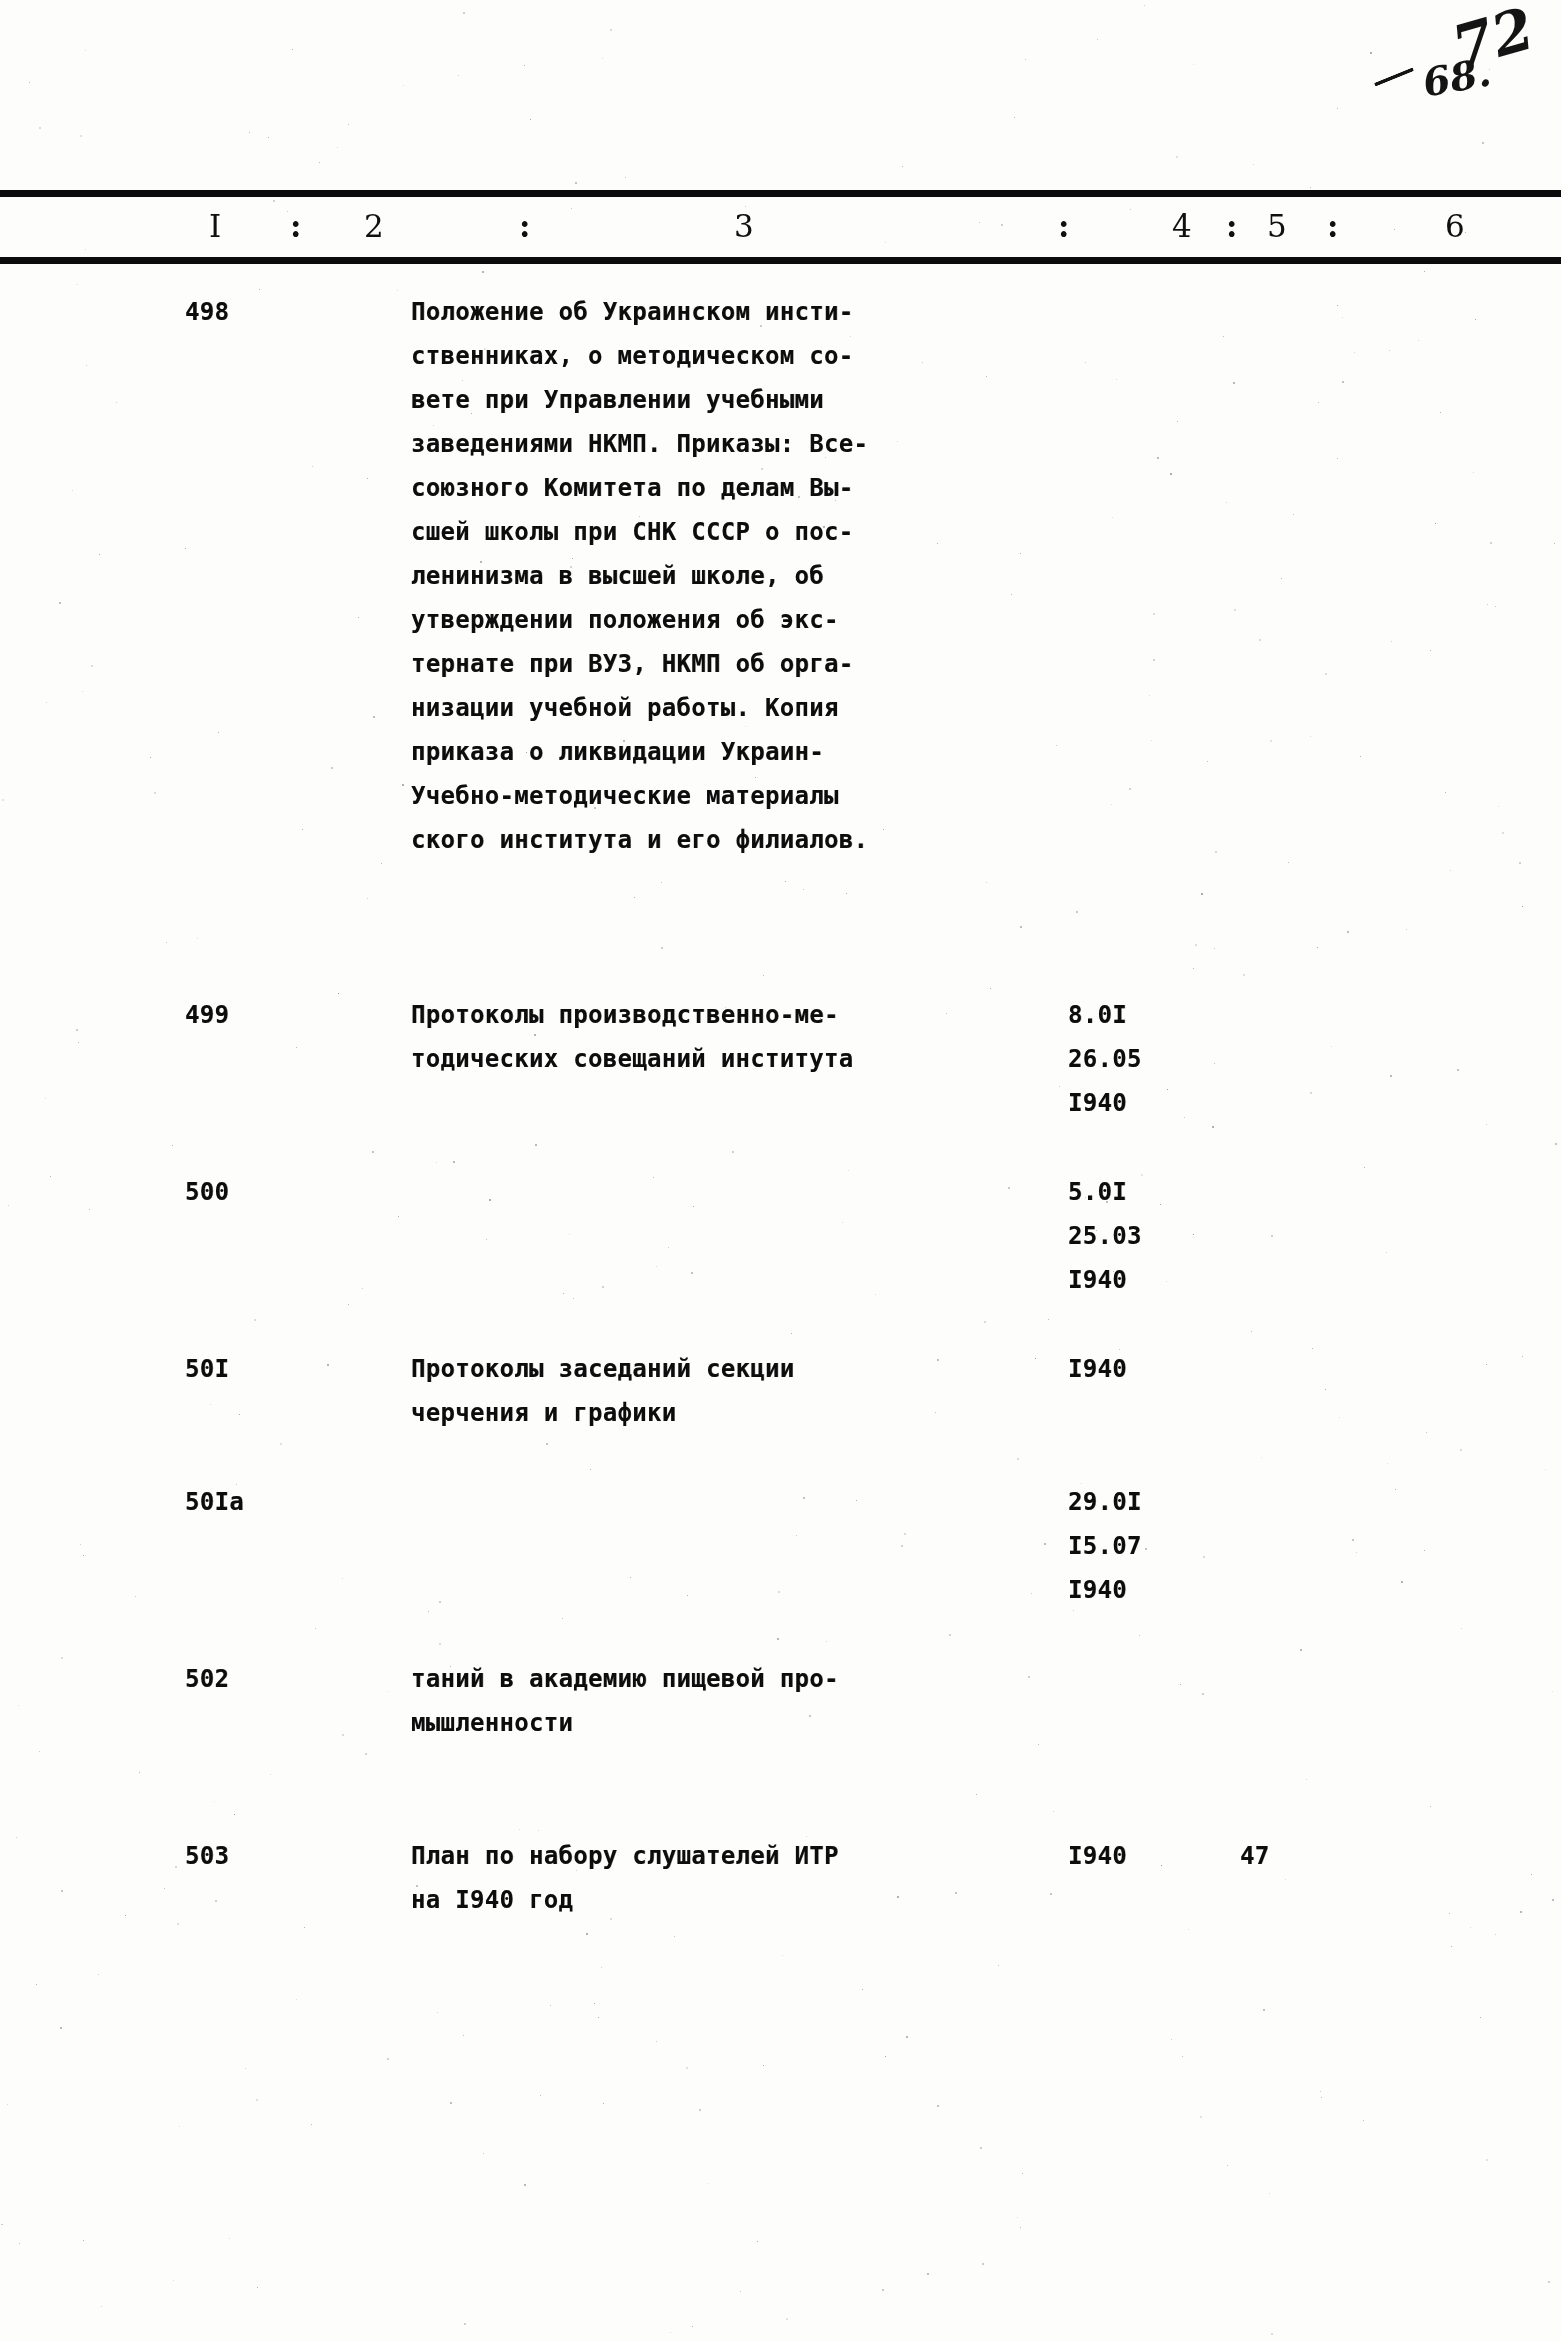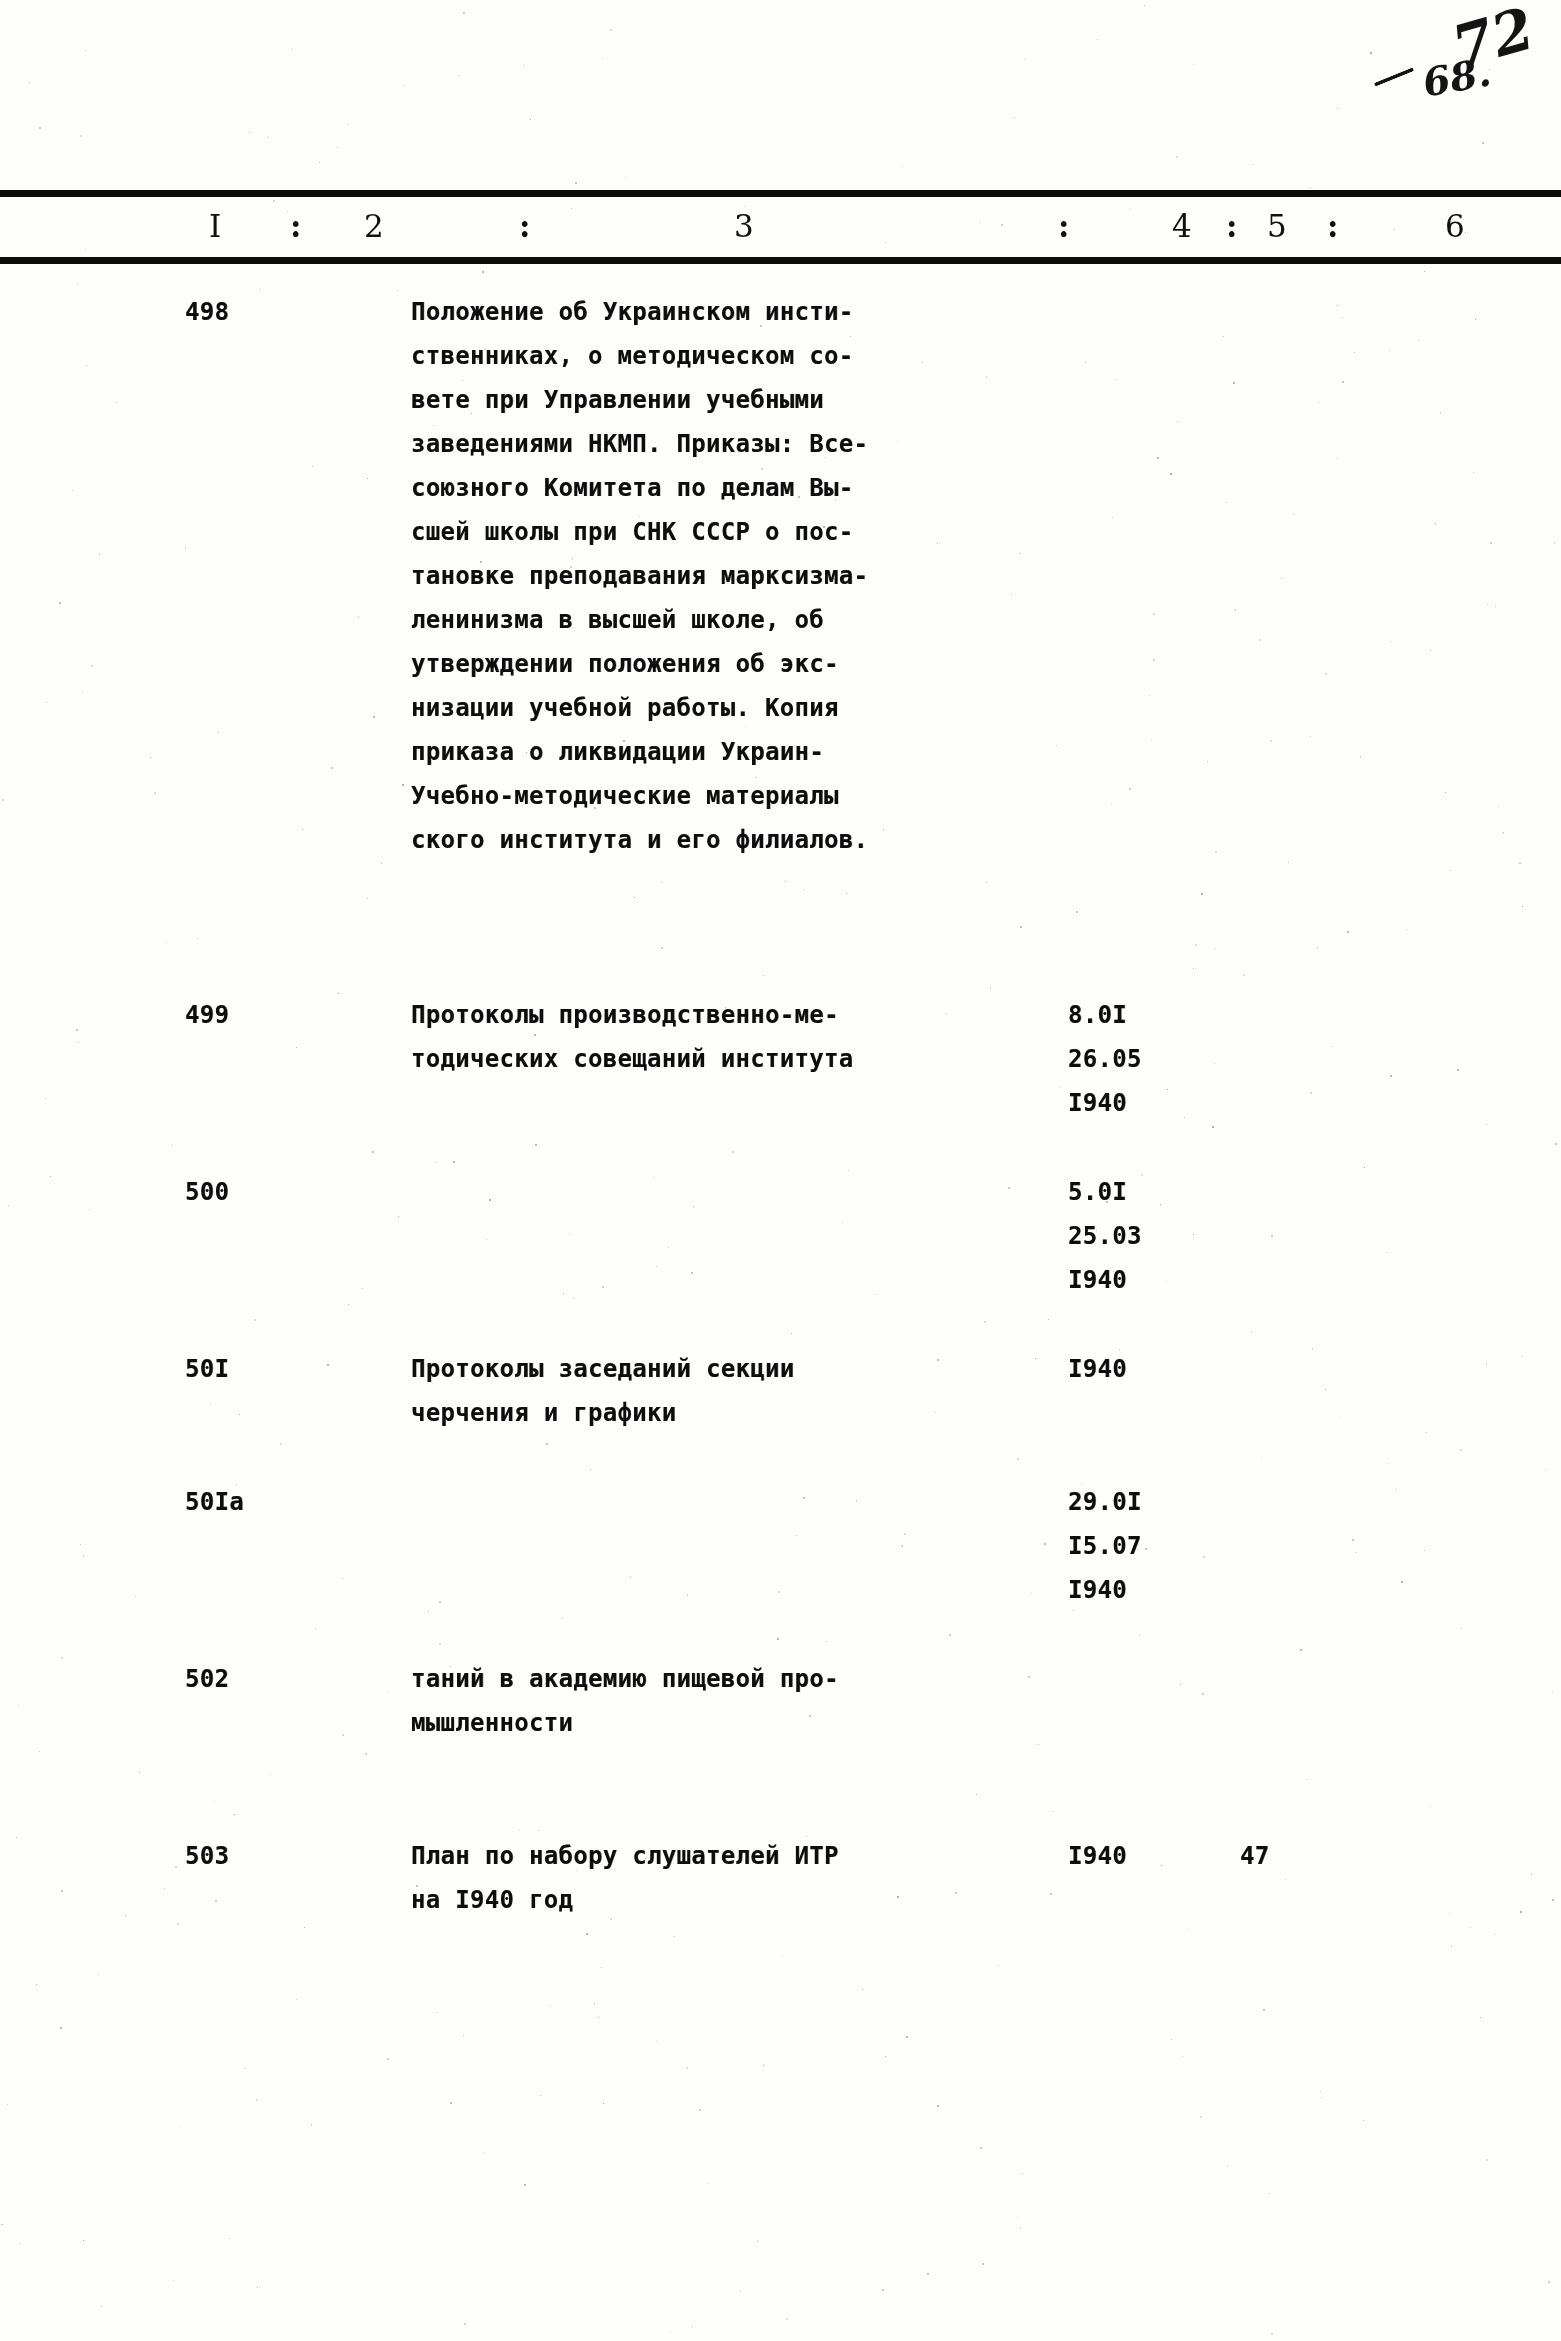--- a/index.html
+++ b/index.html
@@ -606,23 +606,23 @@
         <div class="cell c-num">
           <span class="tline">498</span>
         </div>
         <div class="cell c-title">
           <span class="tline">Положение об Украинском инсти-</span>
           <span class="tline">ственниках, о методическом со-</span>
           <span class="tline">вете при Управлении учебными</span>
           <span class="tline">заведениями НКМП. Приказы: Все-</span>
           <span class="tline">союзного Комитета по делам Вы-</span>
           <span class="tline">сшей школы при СНК СССР о пос-</span>
-          <span class="tline">тановке преподавания марксизма-</span>
           <span class="tline">ленинизма в высшей школе, об</span>
           <span class="tline">утверждении положения об экс-</span>
+          <span class="tline">тернате при ВУЗ, НКМП об орга-</span>
           <span class="tline">низации учебной работы. Копия</span>
           <span class="tline">приказа о ликвидации Украин-</span>
           <span class="tline">Учебно-методические материалы</span>
           <span class="tline">ского института и его филиалов.</span>
         </div>
       </div>
       <div class="row" style="height: 177px;">
         <div class="cell c-num">
           <span class="tline">499</span>
         </div>

